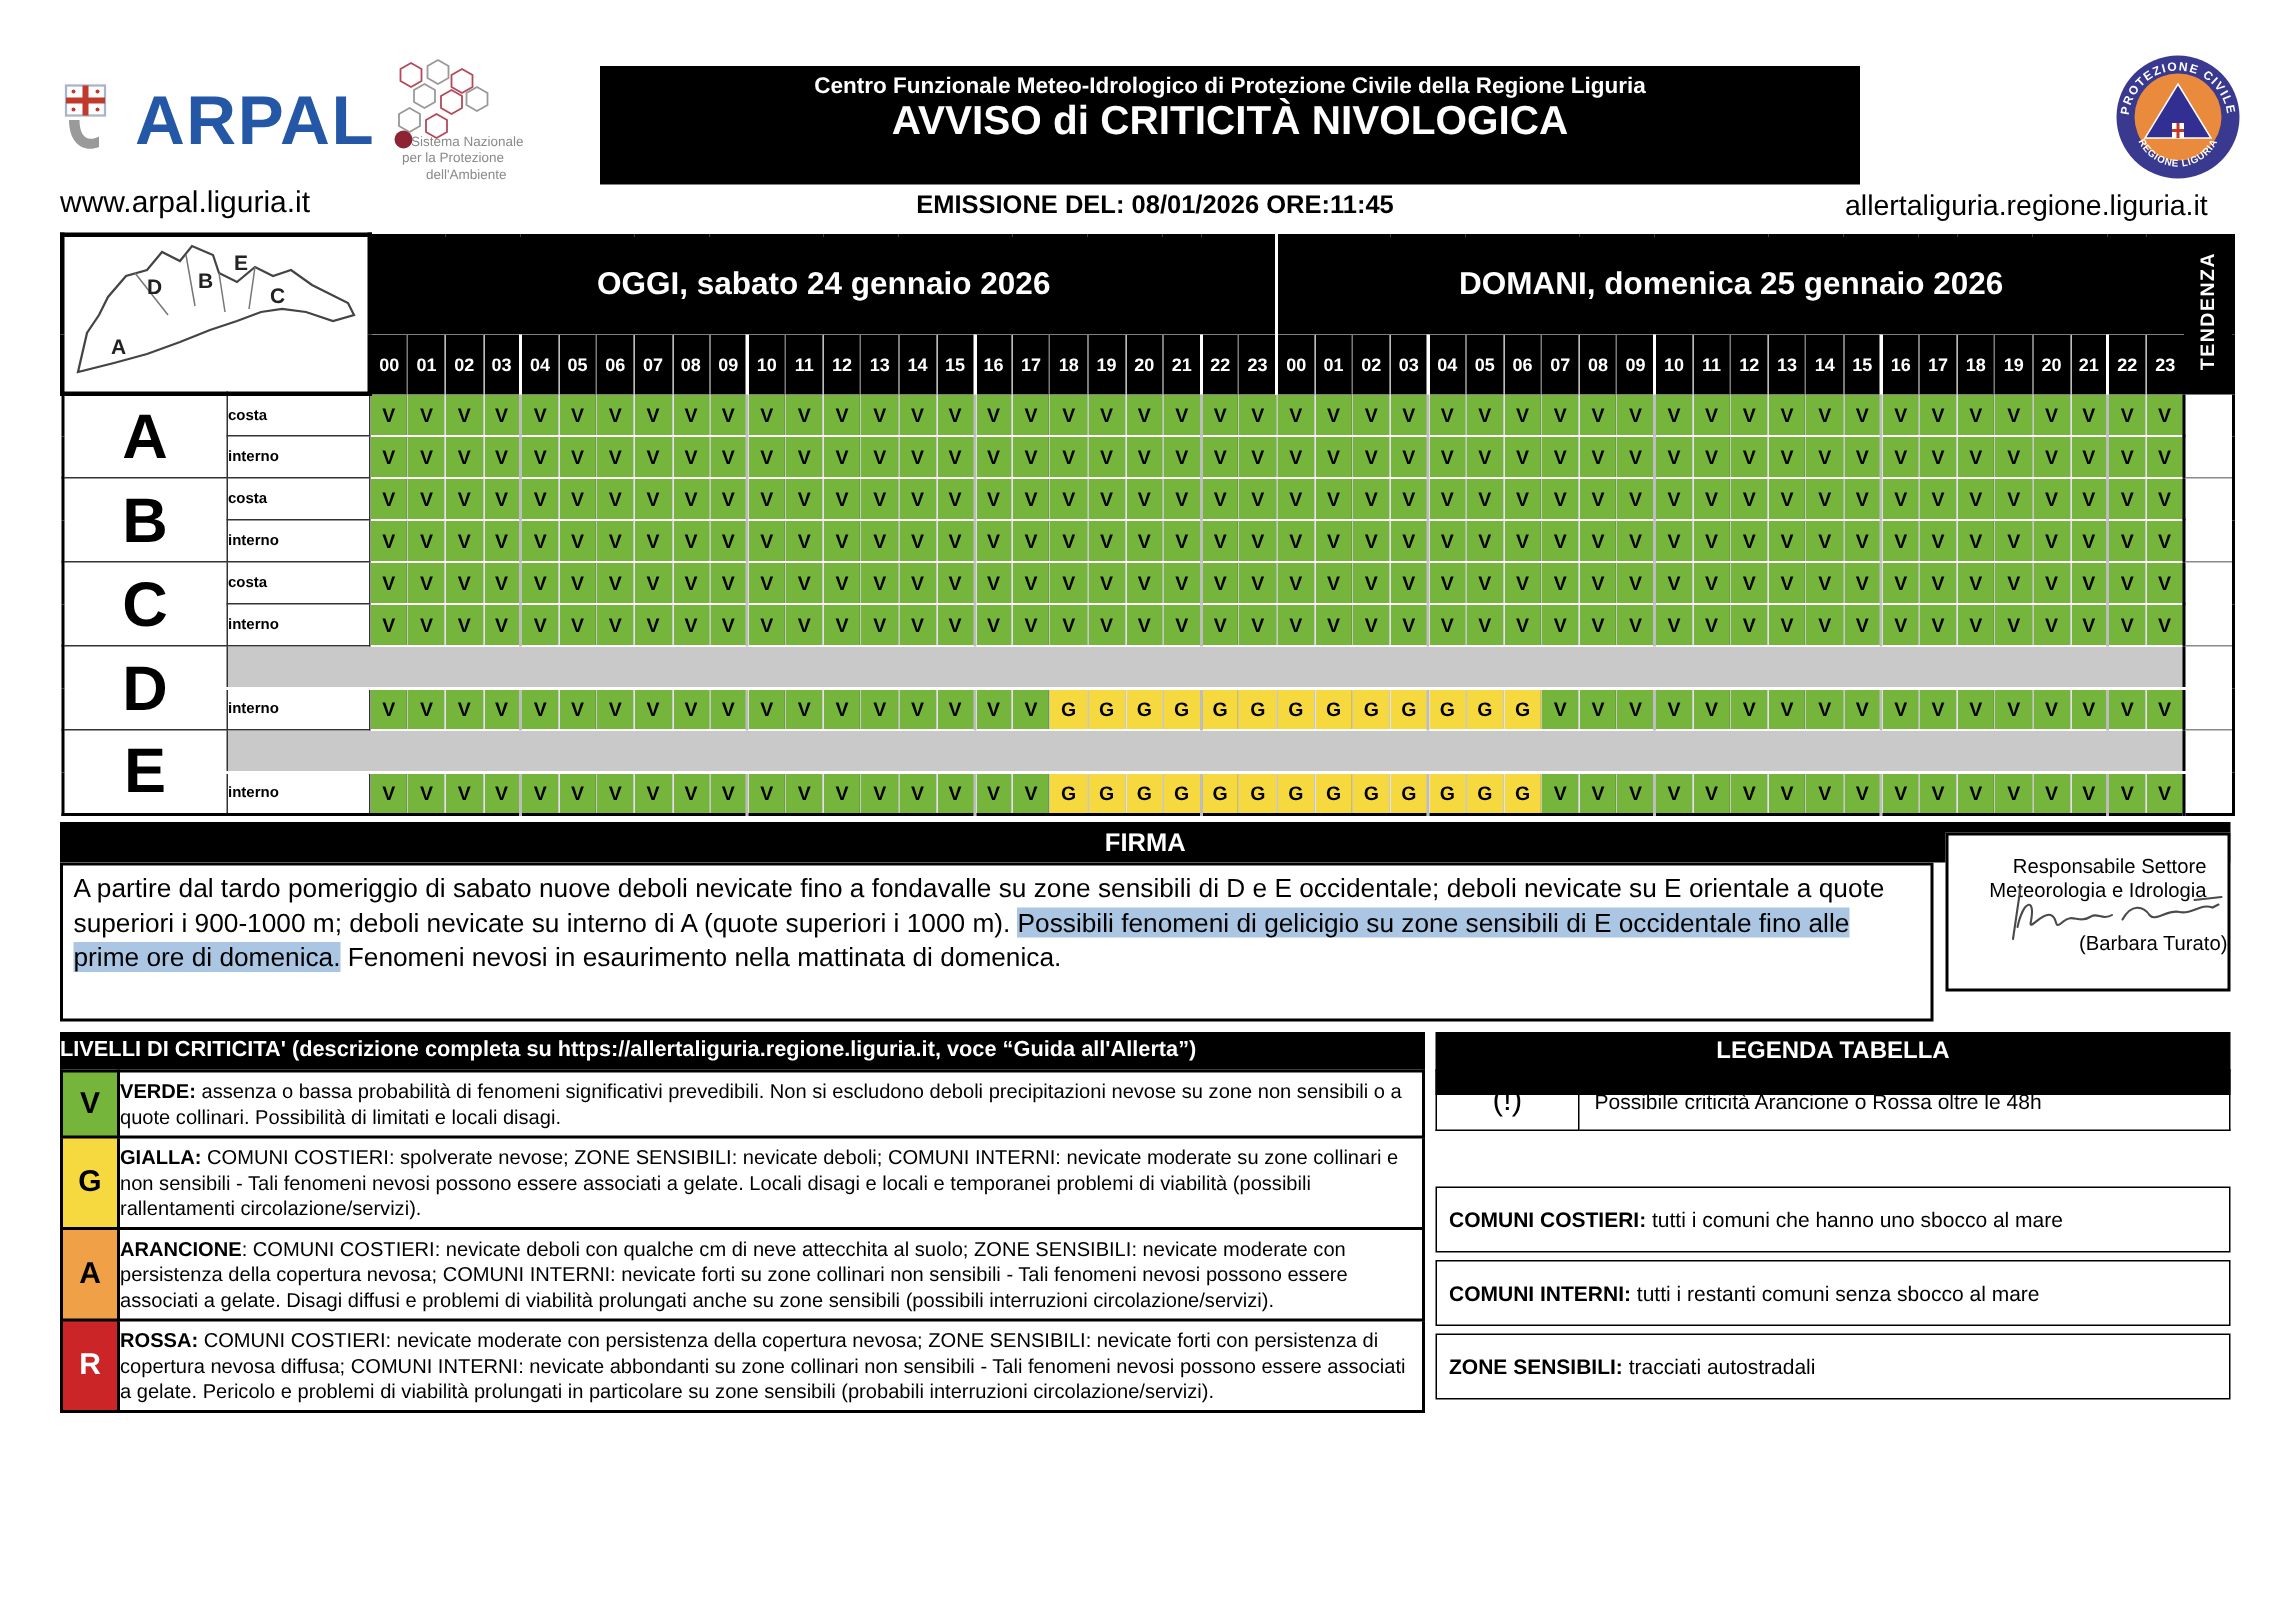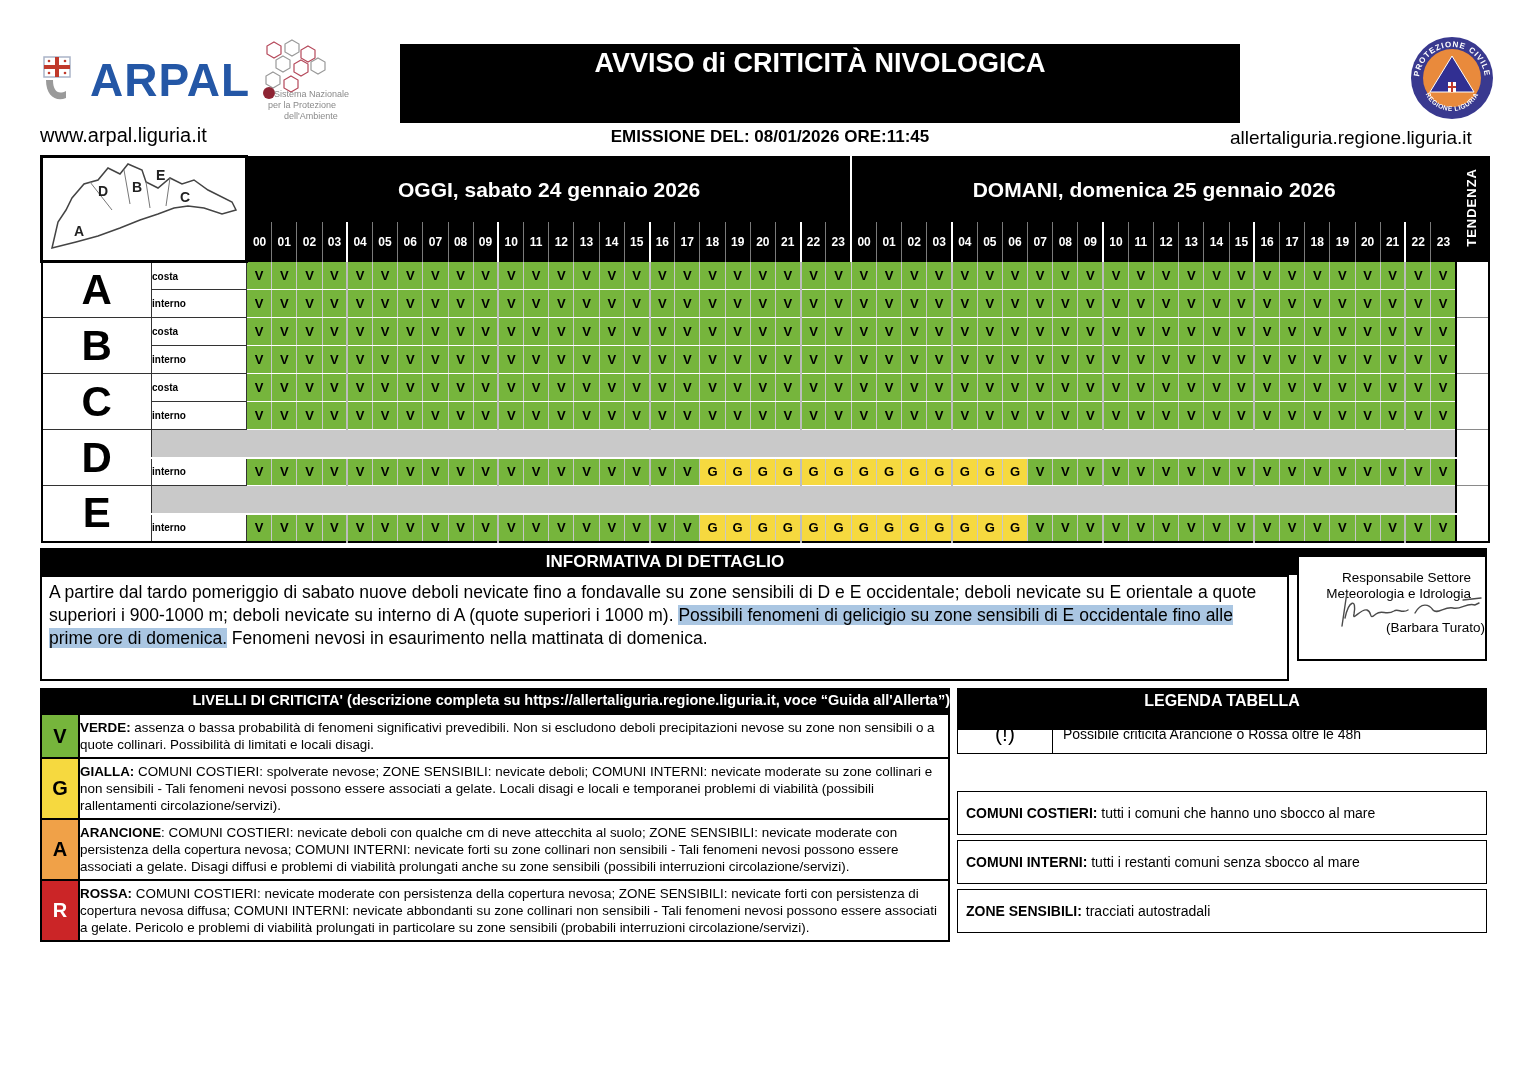--- a/index.html
+++ b/index.html
@@ -45,21 +45,21 @@
   #info-head .lft { flex:0 0 1250px; text-align:center; font-size:17px; font-weight:bold; line-height:27px; }
   #info-head .rgt { flex:1; text-align:center; font-size:17px; font-weight:bold; line-height:27px; }
   #info-body { left:40px; top:575px; width:1249px; height:106px; border:2px solid #000; background:#fff; padding:4px 7px; font-size:17.5px; line-height:1.3; }
   #info-body .hl { background:#aac6e2; }
   #firma-box { left:1297px; top:555px; width:190px; height:106px; border:2px solid #000; background:#fff; text-align:right; }
   #firma-role { font-size:13.5px; margin-top:13px; line-height:1.2; padding:0 14px; }
   #firma-sig { margin-top:-14px; }
   #firma-name { font-size:13.5px; margin-top:-12px; }
 
   
-  #levels-head { left:40px; top:688px; width:910px; height:25px; background:#000; color:#fff; text-align:right; font-size:14.5px; font-weight:bold; line-height:25px; }
+  #levels-head { left:40px; top:688px; width:910px; height:25px; background:#000; color:#fff; text-align:left; font-size:14.5px; font-weight:bold; line-height:25px; }
   #legend-head { left:957px; top:688px; width:530px; height:42px; background:#000; color:#fff; text-align:center; font-size:16px; font-weight:bold; line-height:25px; }
   #levels-table { position:absolute; left:40px; top:713px; width:910px; border-collapse:collapse; border:2px solid #000; }
   #levels-table td { border:2px solid #000; }
   .lv-code { width:38px; text-align:center; vertical-align:middle; font-size:20px; font-weight:bold; }
   .lv-V { background:#76b53c; }
   .lv-G { background:#f6d93f; }
   .lv-A { background:#f0a148; }
   .lv-R { background:#cb2527; color:#fff; }
   .lv-text { font-size:13.4px; line-height:1.27; padding:4px 0; }
   #legend-pairs { position:absolute; left:957px; top:713px; width:530px; border-collapse:collapse; border:1.5px solid #000; }
@@ -100,20 +100,21 @@
     <path d="M27,36 l7,4 0,8 -7,4 -7,-4 0,-8 Z" stroke="#999999"></path>
     <path d="M45,40 l7,4 0,8 -7,4 -7,-4 0,-8 Z" stroke="#b5485a"></path>
   </g>
   <circle cx="23" cy="57" r="6" fill="#8e2433"></circle>
   <text x="28" y="61" font-size="9" fill="#8a8a8a"><tspan>Sistema Nazionale</tspan></text>
   <text x="22" y="72" font-size="9" fill="#8a8a8a"><tspan>per la Protezione</tspan></text>
   <text x="38" y="83" font-size="9" fill="#8a8a8a"><tspan>dell'Ambiente</tspan></text>
 </svg>
 
 <div class="abs" id="title-box">
+  <div class="t1">Centro Funzionale Meteo-Idrologico di Protezione Civile della Regione Liguria</div>
   <div class="t2">AVVISO di CRITICITÀ NIVOLOGICA</div>
 </div>
 <div class="abs" id="emission">EMISSIONE DEL: 08/01/2026 ORE:11:45</div>
 <div class="abs" id="allerta-url">allertaliguria.regione.liguria.it</div>
 
 <svg class="abs" id="pc-logo" width="84" height="84" viewBox="0 0 84 84">
   <circle cx="42" cy="42" r="41" fill="#39398f"></circle>
   <circle cx="42" cy="42" r="29" fill="#e98a3c"></circle>
   <defs>
     <path id="arcTop" d="M9,44 A33,33 0 0 1 75,44" fill="none"></path>
@@ -678,21 +679,20 @@
         <td class="cc cv">V</td>
         <td class="cc cv">V</td>
         <td class="cc cv">V</td>
         <td class="cc cv grp">V</td>
         <td class="cc cv">V</td>
       </tr>
     </tbody>
 </table>
 
 <div class="abs" id="info-head">
-  <div class="lft">INFORMATIVA DI DETTAGLIO</div>
   <div class="rgt">FIRMA</div>
 </div>
 <div class="abs" id="info-body">
   <span>A partire dal tardo pomeriggio di sabato nuove deboli nevicate fino a fondavalle su zone sensibili di D e E occidentale; deboli nevicate su E orientale a quote superiori i 900-1000 m; deboli nevicate su interno di A (quote superiori i 1000 m). </span><span class="hl">Possibili fenomeni di gelicigio su zone sensibili di E occidentale fino alle  prime ore di domenica.</span><span> Fenomeni nevosi in esaurimento nella mattinata di domenica.</span>
 </div>
 <div class="abs" id="firma-box">
   <div id="firma-role">Responsabile Settore Meteorologia e Idrologia</div>
   <svg id="firma-sig" width="150" height="40" viewBox="0 0 150 40">
     <g stroke="#4a4a4a" stroke-width="1.4" fill="none" stroke-linecap="round">
       <path d="M12,4 L7,38"></path>

